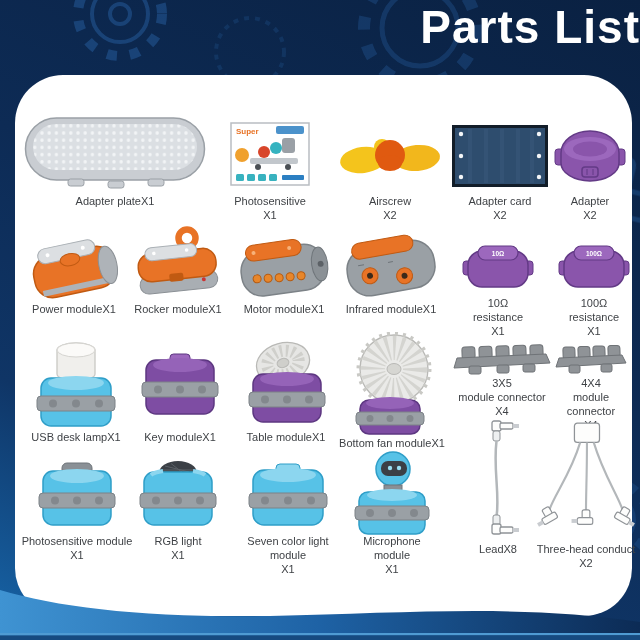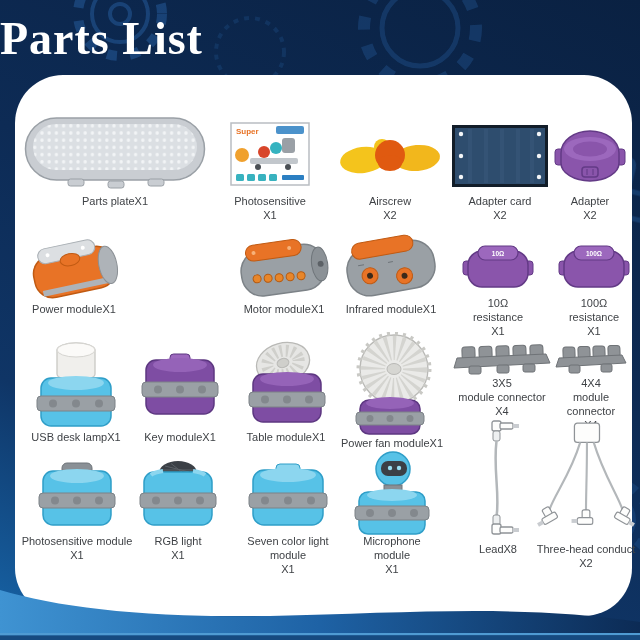--- a/index.html
+++ b/index.html
@@ -1,21 +1,21 @@
 <!DOCTYPE html>
 <html><head>
 <meta charset="utf-8">
 <style>
   html,body{margin:0;padding:0;}
   .page{position:relative;width:640px;height:640px;overflow:hidden;
     font-family:"Liberation Sans", sans-serif;
     background:linear-gradient(205deg,#0a2142 0%,#0d2b55 45%,#0f3566 72%,#1766aa 100%);}
   .bg-decor{position:absolute;left:0;top:0;z-index:0;}
-  .title{position:absolute;left:0;top:12px;width:100%;text-align:left;z-index:4;
-    font-size:46px;font-weight:bold;color:#ffffff;letter-spacing:1px;font-family:Liberation Serif, serif;}
+  .title{position:absolute;left:0;top:0;width:100%;text-align:right;z-index:4;
+    font-size:46px;font-weight:bold;color:#ffffff;letter-spacing:1px;}
   .card{position:absolute;left:15px;top:75px;width:617px;height:541px;
     background:#ffffff;border-radius:48px;z-index:1;}
   .wave{position:absolute;left:0;bottom:0;z-index:2;}
   .cell{position:absolute;z-index:3;display:flex;flex-direction:column;align-items:center;text-align:center;}
   .icon-box{display:flex;align-items:center;justify-content:center;width:100%;}
   .label{font-size:11px;line-height:1.28;color:#3f4246;}
   .label span{display:block;}
 </style>
 </head>
 <body>
@@ -74,21 +74,21 @@
           </defs>
         <rect x="1.5" y="3" width="179" height="62" rx="31" fill="#c9cdd2" stroke="#9aa0a6" stroke-width="1.5"></rect>
         <rect x="9" y="9" width="164" height="46" rx="23" fill="#dbdfe3"></rect>
         <rect x="9" y="9" width="164" height="46" rx="23" fill="url(#pdots)"></rect>
         <rect x="44" y="64" width="16" height="7" rx="2.5" fill="#c9cdd2" stroke="#9aa0a6"></rect>
         <rect x="84" y="66" width="16" height="7" rx="2.5" fill="#c9cdd2" stroke="#9aa0a6"></rect>
         <rect x="124" y="64" width="16" height="7" rx="2.5" fill="#c9cdd2" stroke="#9aa0a6"></rect>
       </svg>
     </div>
     <div class="label">
-        <span>Parts plateX1</span>
+        <span>Adapter plateX1</span>
       </div>
   </div>
 
   <div class="cell" style="left:222px;top:114px;width:96px">
     <div class="icon-box" style="height:80px">
       <svg width="80" height="64" viewBox="0 0 80 64">
         <rect x="1" y="1" width="78" height="62" fill="#ffffff" stroke="#b9bdc2" stroke-width="1.5"></rect>
         <text x="6" y="12" font-size="8" font-weight="bold" fill="#e87326">Super</text>
         <rect x="46" y="4" width="28" height="8" rx="2" fill="#2b7fc2" opacity="0.85"></rect>
         <circle cx="12" cy="33" r="7" fill="#f0a12e"></circle>
@@ -178,20 +178,39 @@
             <circle cx="60" cy="21" r="2" fill="#ffffff"></circle>
           <ellipse cx="45" cy="30" rx="10" ry="6" fill="#e87326" stroke="#c05a12"></ellipse>
         </g>
       </svg>
     </div>
     <div class="label">
         <span>Power moduleX1</span>
       </div>
   </div>
 
+  <div class="cell" style="left:126px;top:226px;width:104px">
+    <div class="icon-box" style="height:76px">
+      <svg width="94" height="78" viewBox="0 0 94 78">
+        <circle cx="56" cy="13" r="8.5" fill="none" stroke="#e87326" stroke-width="6.5"></circle>
+        <g transform="rotate(-6 47 48)">
+          <rect x="8" y="48" width="78" height="18" rx="9" fill="#a9aeb3" stroke="#8b9095"></rect>
+          <rect x="8" y="26" width="78" height="28" rx="13" fill="#e87326" stroke="#c05a12" stroke-width="1.5"></rect>
+          <rect x="16" y="20" width="52" height="13" rx="6.5" fill="#dcdfe2" stroke="#aab0b5"></rect>
+          <circle cx="25" cy="26" r="1.8" fill="#ffffff"></circle>
+            <circle cx="58" cy="26" r="1.8" fill="#ffffff"></circle>
+          <rect x="38" y="48" width="14" height="8" rx="2" fill="#c05a12"></rect>
+          <circle cx="72" cy="57" r="2" fill="#cc3333"></circle>
+        </g>
+      </svg>
+    </div>
+    <div class="label">
+        <span>Rocker moduleX1</span>
+      </div>
+  </div>
 
   <div class="cell" style="left:232px;top:228px;width:104px">
     <div class="icon-box" style="height:74px">
       <svg width="96" height="72" viewBox="0 0 96 72">
         <g transform="rotate(-8 48 40)">
           <rect x="5" y="18" width="84" height="46" rx="21" fill="#9aa0a5" stroke="#7c8287" stroke-width="1.5"></rect>
           <rect x="12" y="12" width="56" height="16" rx="8" fill="#e87326" stroke="#c05a12"></rect>
           <circle cx="20" cy="20" r="2" fill="#f7b27a"></circle>
             <circle cx="56" cy="20" r="2" fill="#f7b27a"></circle>
           <g fill="#e8862a" stroke="#b35a12">
@@ -329,21 +348,21 @@
         <ellipse cx="52" cy="37" rx="7" ry="5.5" fill="#d6d6d2" stroke="#b9b9b6"></ellipse>
         <rect x="18" y="68" width="60" height="34" rx="9" fill="#7e4da3" stroke="#5d3781" stroke-width="1.5"></rect>
         <ellipse cx="48" cy="71" rx="24" ry="6" fill="#9563b8"></ellipse>
         <rect x="14" y="80" width="68" height="13" rx="4" fill="#9aa0a5" stroke="#7c8287"></rect>
         <circle cx="28" cy="86.5" r="3.5" fill="#83888d"></circle>
           <circle cx="48" cy="86.5" r="3.5" fill="#83888d"></circle>
           <circle cx="68" cy="86.5" r="3.5" fill="#83888d"></circle>
       </svg>
     </div>
     <div class="label">
-        <span>Power fan moduleX1</span>
+        <span>Bottom fan moduleX1</span>
       </div>
   </div>
 
   <div class="cell" style="left:448px;top:344px;width:108px">
     <div class="icon-box" style="height:32px">
       <svg width="98" height="34" viewBox="0 0 98 34">
         <g fill="#8f9397" stroke="#6f7377">
           <rect x="9" y="4" width="13" height="12" rx="3" transform="rotate(-2 15 10)"></rect>
           <rect x="26" y="3.5" width="13" height="12" rx="3" transform="rotate(-2 32 9)"></rect>
           <rect x="43" y="3" width="13" height="12" rx="3" transform="rotate(-2 49 9)"></rect>

